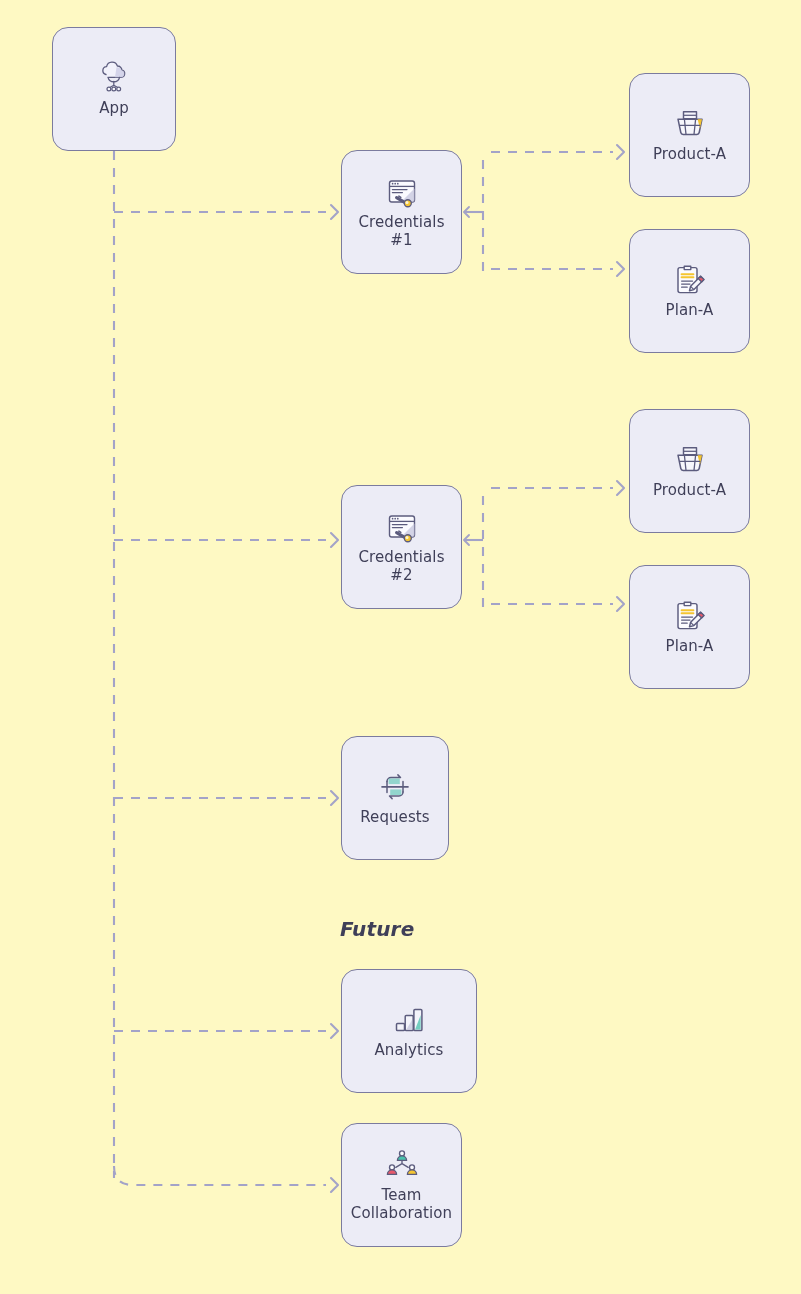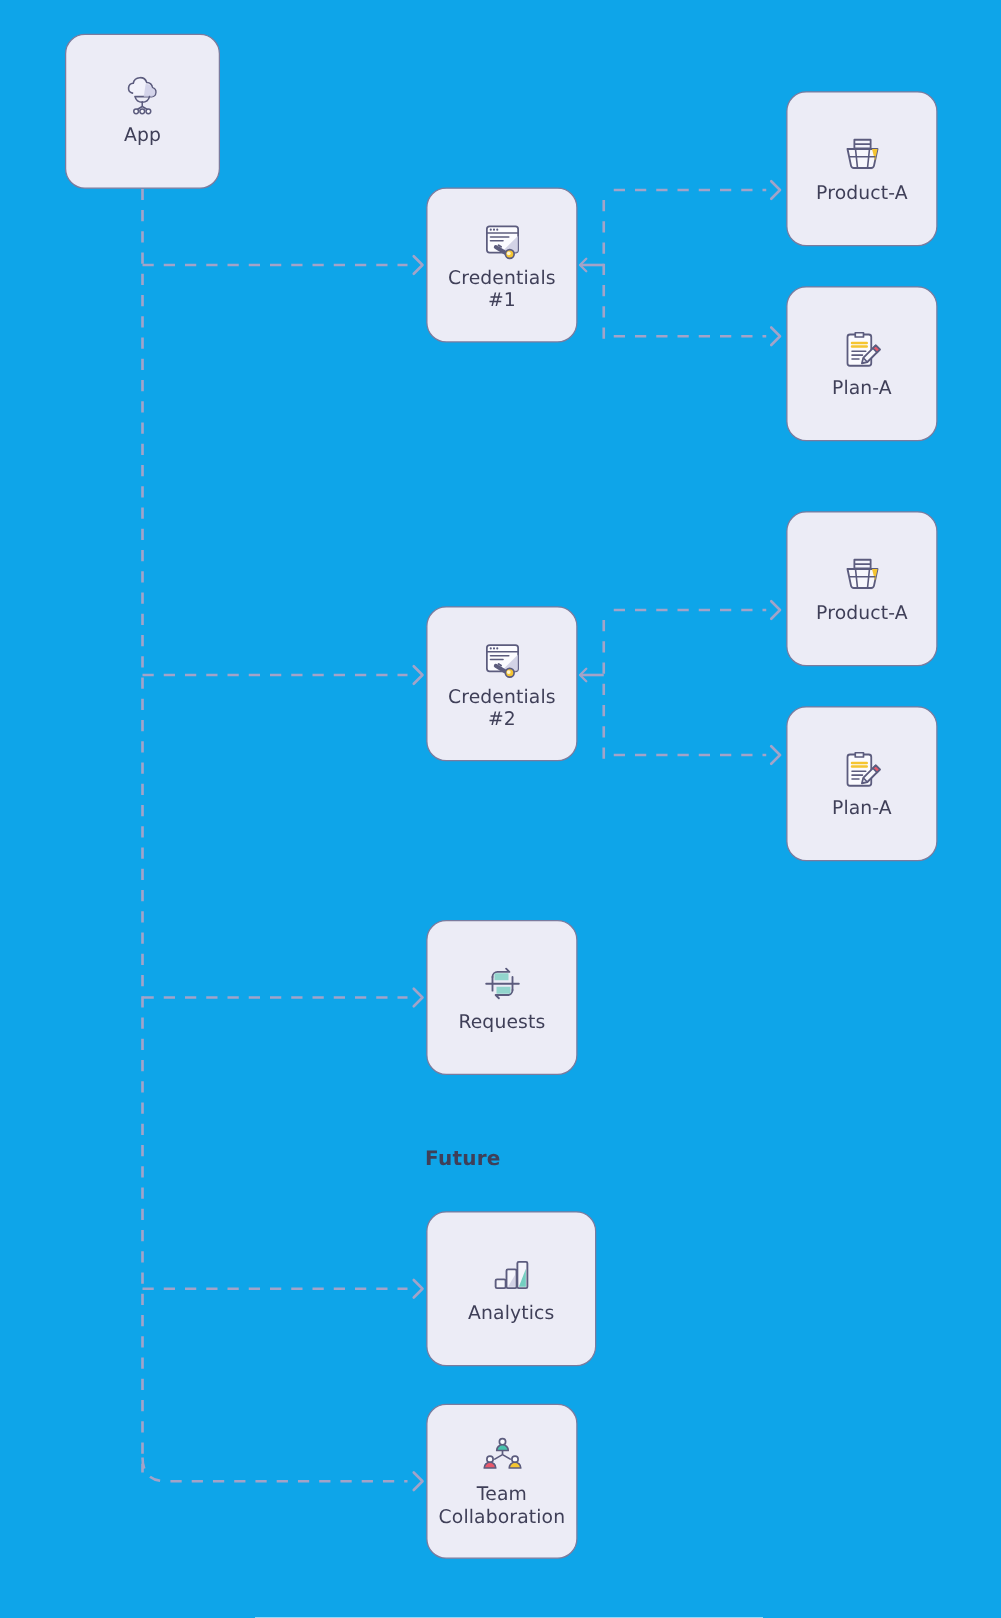--- a/index.html
+++ b/index.html
@@ -6,21 +6,21 @@
   html,body{margin:0;padding:0;background:#ffffff;}
   body{
     font-family:"DejaVu Sans","Liberation Sans",sans-serif;
     color:#3d3d56;
     -webkit-font-smoothing:antialiased;
   }
   #canvas{
     position:relative;
     width:801px;
     height:1294px;
-    background:#0ea5e9;
+    background:#fef9c3;
     overflow:hidden;
   }
   #edge-layer{
     position:absolute;
     left:0; top:0;
     width:801px; height:1294px;
     pointer-events:none;
   }
   .node{
     position:absolute;
@@ -44,22 +44,23 @@
   .node .lbl{
     font-size:15px;
     line-height:1.22;
     text-align:center;
     color:#3f3f58;
     white-space:pre-line;
     letter-spacing:.1px;
   }
   .section-title{
     position:absolute;
-    font-size:16px;
+    font-size:20px;
     font-weight:bold;
+    font-style:italic;
     color:#3f3f58;
     letter-spacing:.2px;
     white-space:nowrap;
   }
 </style>
 </head>
 <body>
 
 <div id="canvas">
 
@@ -163,21 +164,21 @@
         <path d="M11.6 22.6l7.6 4.6" stroke="#5c5c7e" stroke-width="3.1" stroke-linecap="round"></path>
         <path d="M13.9 21.2l1.9 1.2M11.9 22.6l1.7 1.1" stroke="#5c5c7e" stroke-width="1.6" stroke-linecap="round"></path>
         <circle cx="22.8" cy="28.2" r="3.5" fill="#f5c531" stroke="#5c5c7e" stroke-width="1.35"></circle>
         <circle cx="22" cy="27.6" r="1.5" fill="#fdf3d2"></circle>
       </svg>
     </span>
     <span class="lbl">Credentials
 #2</span>
   </div>
 
-  <div class="node" style="left:341px;top:736px;width:121px;height:124px;">
+  <div class="node" style="left:341px;top:736px;width:108px;height:124px;">
     <span class="ico">
       <svg viewBox="0 0 34 34">
         <path d="M9 11.5a4 4 0 0 1 4-4h9.5l-2.6-2.6" fill="none" stroke="#5c5c7e" stroke-width="1.5" stroke-linecap="round" stroke-linejoin="round"></path>
         <path d="M10.6 8.5h11.2v5.6H10.6z" fill="#49c2ac" opacity=".55"></path>
         <path d="M25 22a4 4 0 0 1-4 4h-9.5l2.6 2.6" fill="none" stroke="#5c5c7e" stroke-width="1.5" stroke-linecap="round" stroke-linejoin="round"></path>
         <path d="M12.2 19.4h11.2V25H12.2z" fill="#49c2ac" opacity=".55"></path>
         <path d="M9 11.5v11M25 22V11.5" fill="none" stroke="#5c5c7e" stroke-width="1.5" stroke-linecap="round"></path>
         <path d="M4 16.9h26" stroke="#5c5c7e" stroke-width="1.6" stroke-linecap="round"></path>
       </svg>
     </span>

